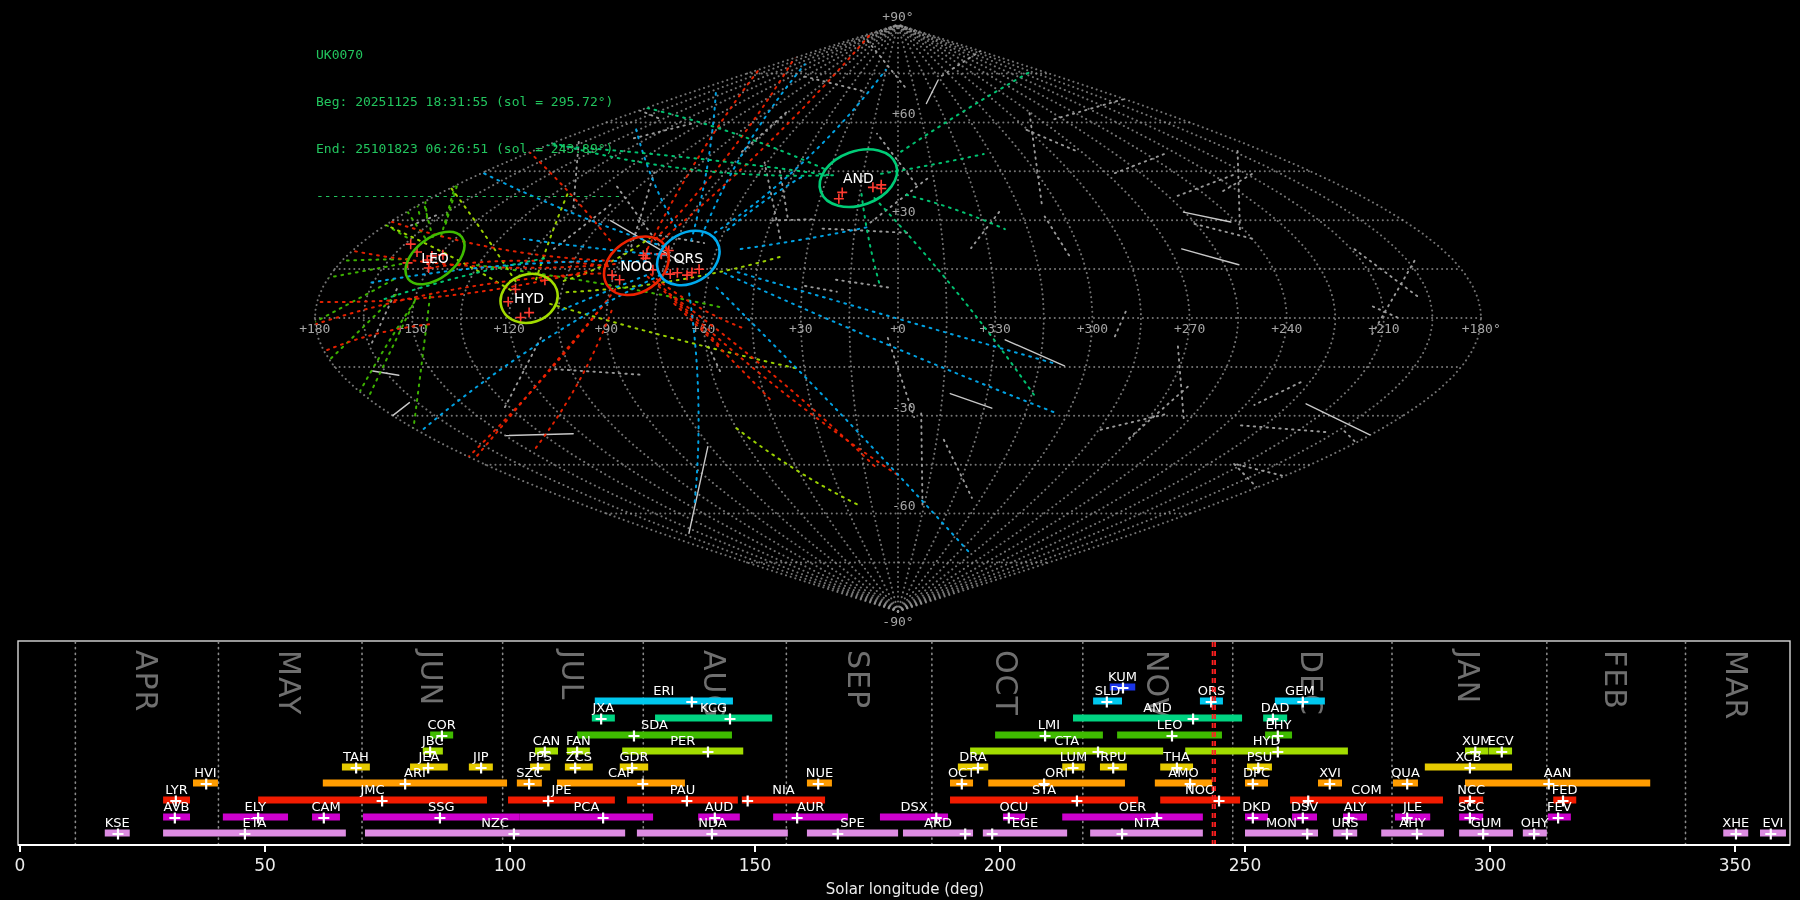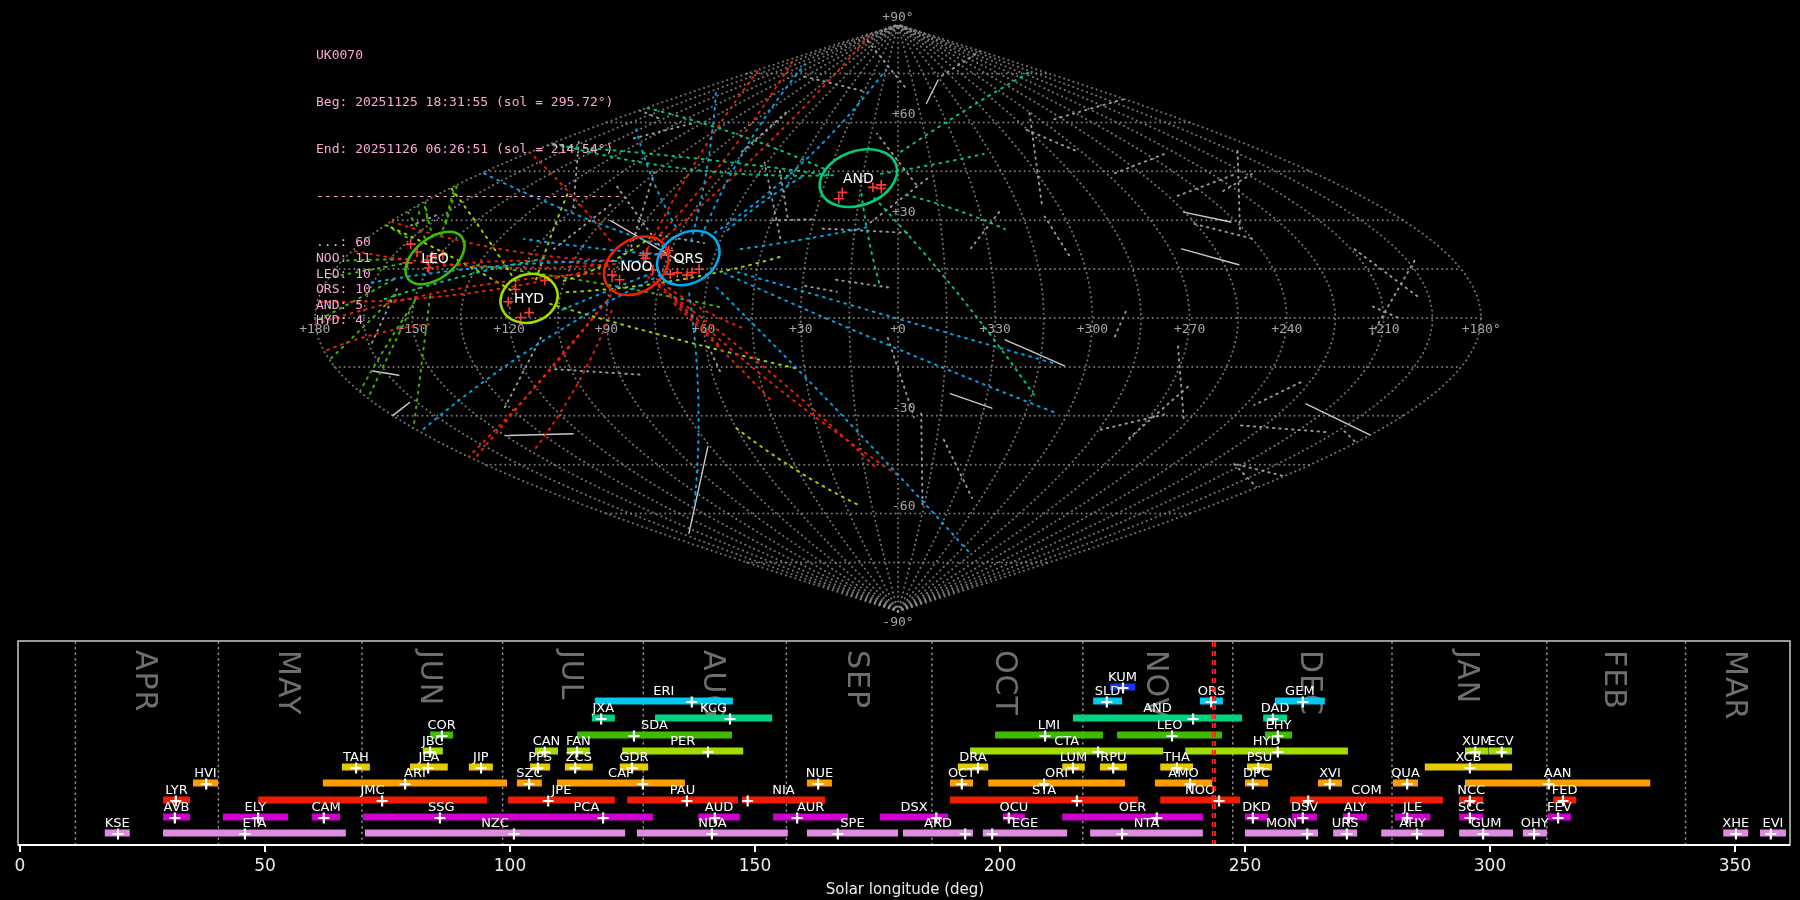--- a/index.html
+++ b/index.html
@@ -1,20 +1,20 @@
 <!DOCTYPE html>
 <html><head>
 <meta charset="utf-8">
 <style>
   html,body{margin:0;padding:0;background:#000;}
   body{width:1800px;height:900px;position:relative;overflow:hidden;
        font-family:"DejaVu Sans",sans-serif;}
   #sky-svg{position:absolute;left:0;top:0;}
   #tl-svg{position:absolute;left:0;top:640px;}
-  .info{position:absolute;left:316px;top:16px;color:#f9a8d4;
+  .info{position:absolute;left:316px;top:16px;color:#22c55e;
         font:13px/15.6px "DejaVu Sans Mono",monospace;white-space:pre;z-index:5;}
   .grid{stroke:#949494;stroke-width:2;stroke-dasharray:0.1 4.8;
         stroke-linecap:round;fill:none;opacity:.78;}
   .maplab{fill:#a6a6a6;font:13px "DejaVu Sans Mono",monospace;}
   .radiant-label{fill:#fff;font:14px "DejaVu Sans",sans-serif;}
   .shower-label{fill:#fff;font:13px "DejaVu Sans",sans-serif;}
   .month{fill:#6f6f6f;font:30px "DejaVu Sans",sans-serif;letter-spacing:1px;}
   .tick{fill:#ececec;font:17px "DejaVu Sans",sans-serif;}
   .axis-title{fill:#ececec;font:15px "DejaVu Sans",sans-serif;}
 </style>
@@ -277,23 +277,22 @@
     <text x="688.3287654589388" y="263.016" class="radiant-label" text-anchor="middle">ORS</text>
     <g transform="translate(858.4,178.1) rotate(-20)">
       <ellipse cx="0" cy="0" rx="40" ry="27" fill="none" stroke="#00cc77" stroke-width="2.6"></ellipse>
     </g>
     <text x="858.3635688324125" y="183.14600000000002" class="radiant-label" text-anchor="middle">AND</text>
   </svg>
 
 <div class="info">
   <div>UK0070</div>
   <div>Beg: 20251125 18:31:55 (sol = 295.72°)</div>
-  <div>End: 20251126 06:26:51 (sol = 214.54°)</div>
+  <div>End: 25101823 06:26:51 (sol = 243.89°)</div>
   <div>---------------------------------------</div>
-  <div id="counts"><div>...: 60</div><div>NOO: 11</div><div>LEO: 10</div><div>ORS: 10</div><div>AND: 5</div><div>HYD: 4</div></div>
 </div>
 
 <svg id="tl-svg" width="1800" height="260">
     <rect x="18" y="1" width="1772" height="204" fill="none" stroke="#d8d8d8" stroke-width="1.4"></rect>
     <g>
       <line x1="75.37" y1="2" x2="75.37" y2="204" stroke="#8a8a8a" stroke-width="1.6" stroke-dasharray="1.2 4.4" stroke-linecap="round"></line>
       <text x="135.91000000000003" y="10" class="month" text-anchor="start" transform="rotate(90 135.91000000000003 10)">APR</text>
       <line x1="218.45000000000002" y1="2" x2="218.45000000000002" y2="204" stroke="#8a8a8a" stroke-width="1.6" stroke-dasharray="1.2 4.4" stroke-linecap="round"></line>
       <text x="279.235" y="10" class="month" text-anchor="start" transform="rotate(90 279.235 10)">MAY</text>
       <line x1="362.02000000000004" y1="2" x2="362.02000000000004" y2="204" stroke="#8a8a8a" stroke-width="1.6" stroke-dasharray="1.2 4.4" stroke-linecap="round"></line>

